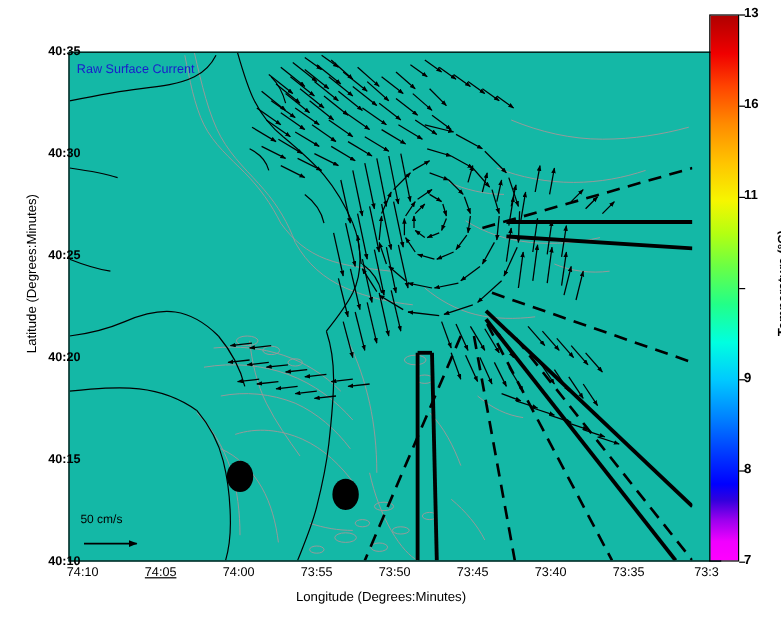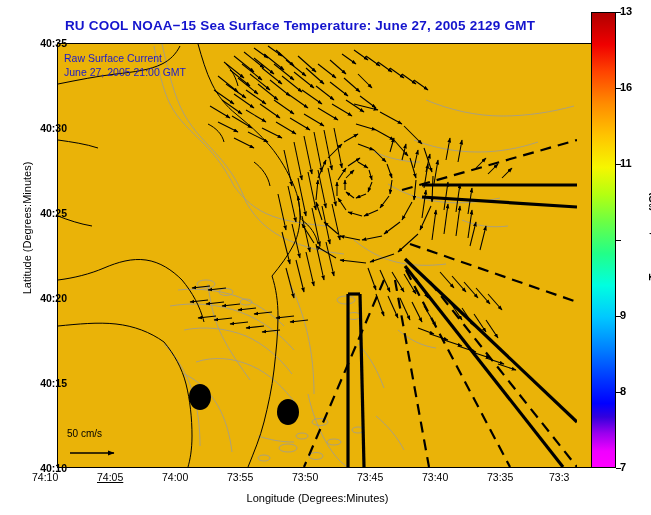--- a/index.html
+++ b/index.html
@@ -17,21 +17,21 @@
   #title{
     position:absolute; left:0; top:18px; width:600px;
     text-align:center;
     font-size:13.5px; font-weight:bold; color:#1414cd;
     letter-spacing:0.2px; white-space:nowrap;
   }
 
   
   #axes{
     position:absolute; left:57px; top:43px; width:544px; height:425px;
-    background:#eab308;
+    background:#14b8a6;
     border:1.4px solid #000;
     box-sizing:border-box;
     overflow:hidden;
   }
   #axes svg{position:absolute;left:0;top:0;}
 
   
   .anno{
     position:absolute; color:#1a1acd; font-size:10.5px; white-space:nowrap;
     font-family:"Liberation Sans", sans-serif;
@@ -44,21 +44,21 @@
     position:absolute; left:9px; top:384px; font-size:10px; color:#000; white-space:nowrap;
   }
 
   
   .ytick{
     position:absolute; right:584px; width:46px;
     text-align:right; font-size:10.5px; color:#000; white-space:nowrap;font-weight:bold;
   }
   .xtick{
     position:absolute; top:471px; width:50px; margin-left:-25px;
-    text-align:left; font-size:10.5px; color:#000; white-space:nowrap;
+    text-align:right; font-size:10.5px; color:#000; white-space:nowrap;
   }
   #xlabel{
     position:absolute; left:57px; width:521px; top:492px;
     text-align:center; font-size:11px; color:#000;
   }
   #ylabel{
     position:absolute; left:-88px; top:222px; width:230px;
     text-align:center; font-size:11px; color:#000;
     transform:rotate(-90deg); transform-origin:center center;
   }
@@ -96,21 +96,20 @@
     position:absolute; left:583px; top:230px; width:140px;
     text-align:center; font-size:11px; font-weight:bold; color:#000;
     transform:rotate(-90deg); transform-origin:center center;
   }
 </style>
 </head>
 <body>
 
 <div id="figure">
 
-  <div id="title">RU COOL  NOAA−15  Sea Surface Temperature:  June 27, 2005 2129 GMT</div>
 
   <div id="axes">
 
     <svg width="519" height="423" viewBox="0 0 519 423">
       <defs>
         <marker id="ah" markerWidth="5" markerHeight="5" refX="4.2" refY="1.8" orient="auto">
           <path d="M0,0 L4.6,1.8 L0,3.6 z" fill="#000"></path>
         </marker>
         <marker id="ahs" markerWidth="6" markerHeight="6" refX="5" refY="2.1" orient="auto">
           <path d="M0,0 L5.4,2.1 L0,4.2 z" fill="#000"></path>
@@ -405,21 +404,20 @@
         <ellipse cx="142" cy="353" rx="11" ry="13"></ellipse>
         <ellipse cx="230" cy="368" rx="11" ry="13"></ellipse>
       </g>
 
       <g stroke="#000" stroke-width="1.3" fill="none" marker-end="url(#ahs)">
         <path d="M12,409 L56,409"></path>
       </g>
     </svg>
 
     <div class="anno" id="anno1">Raw Surface Current</div>
-    <div class="anno" id="anno2">June 27, 2005 21:00 GMT</div>
     <div id="scale-label">50 cm/s</div>
   </div>
 
   <div class="ytick" style="top:37px;">40:35</div>
   <div class="ytick" style="top:122px;">40:30</div>
   <div class="ytick" style="top:207px;">40:25</div>
   <div class="ytick" style="top:292px;">40:20</div>
   <div class="ytick" style="top:377px;">40:15</div>
   <div class="ytick" style="top:462px;">40:10</div>
 

